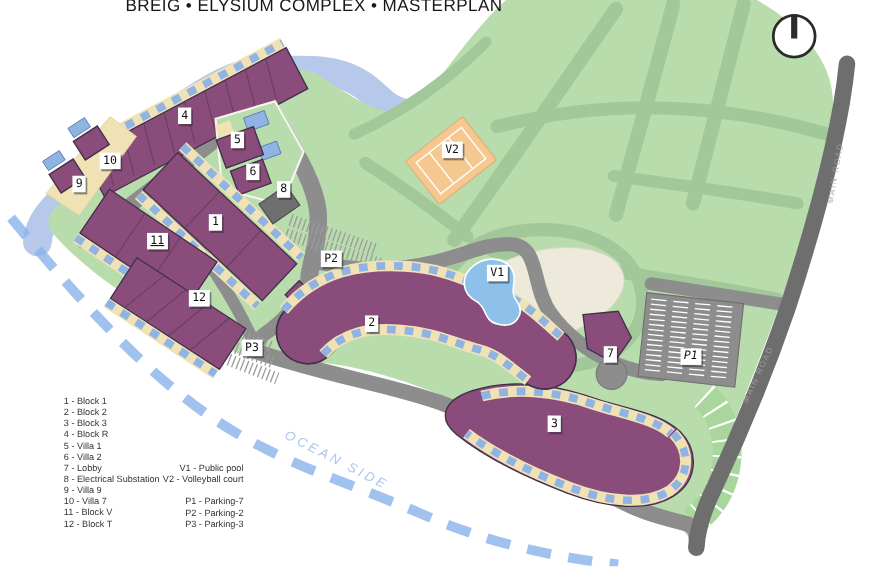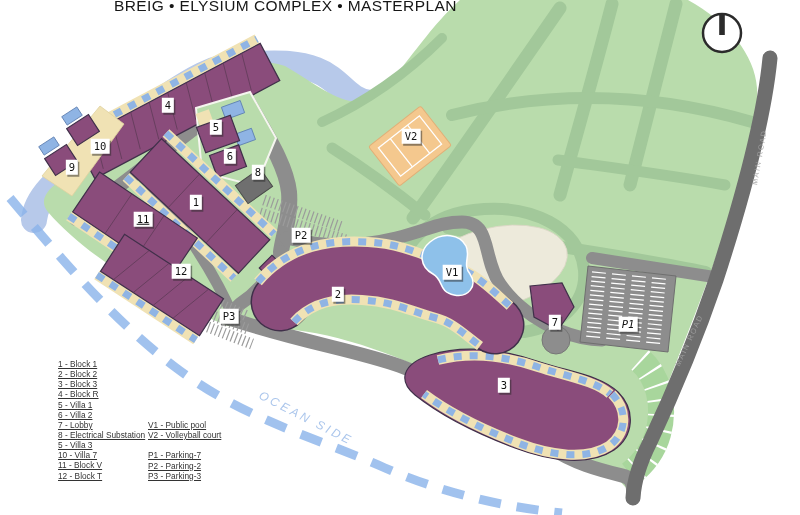--- a/index.html
+++ b/index.html
@@ -20,22 +20,22 @@
   .hatch{stroke:#9b9b9b;stroke-width:11;fill:none;stroke-dasharray:1.2 3;}
   .baylines{stroke:#fff;stroke-width:14;fill:none;stroke-dasharray:1.2 3.4;}
   .roadtxt{fill:#a3a3a3;font-size:7.5px;letter-spacing:1.5px;opacity:.85;}
   #title{position:absolute;left:114px;top:-3px;font-size:15.5px;color:#161616;
          letter-spacing:.4px;white-space:nowrap;}
   #labels-layer{position:absolute;left:0;top:0;width:800px;height:515px;pointer-events:none;}
   .map-label{position:absolute;transform:translate(-50%,-50%);background:#fff;color:#111;
          font-family:"DejaVu Sans Mono",monospace;font-size:10.5px;line-height:1;
          padding:2px 3px;box-shadow:1.5px 2px 0 rgba(40,40,40,.5);white-space:nowrap;}
   #legend-col1{position:absolute;left:58px;top:359px;}
-  #legend-col2{position:absolute;left:148px;top:420px;}
-  .legend-row{font-size:8.3px;height:10.15px;line-height:10.15px;color:#333;white-space:pre;text-decoration:underline;}
+  #legend-col2{position:absolute;left:148px;top:420px;text-align:right;}
+  .legend-row{font-size:8.3px;height:10.15px;line-height:10.15px;color:#333;white-space:pre;}
   #ocean-text{fill:#abc6ec;font-size:12px;letter-spacing:3px;font-style:italic;}
 </style>
 </head>
 <body>
 
 <div id="stage">
 
 <svg id="plan-svg" width="800" height="515" viewBox="0 0 800 515">
 
   <g>
@@ -214,37 +214,37 @@
       <div class="map-label" style="left: 504px; top: 385px;">3</div>
       <div class="map-label" style="left: 168px; top: 105px;">4</div>
       <div class="map-label" style="left: 216px; top: 127px;">5</div>
       <div class="map-label" style="left: 230px; top: 156px;">6</div>
       <div class="map-label" style="left: 555px; top: 322px;">7</div>
       <div class="map-label" style="left: 258px; top: 172px;">8</div>
       <div class="map-label" style="left: 72px; top: 167px;">9</div>
       <div class="map-label" style="left: 100px; top: 146px;">10</div>
       <div class="map-label" style="left: 143px; top: 219px; text-decoration: underline;">11</div>
       <div class="map-label" style="left: 181px; top: 271px;">12</div>
-      <div class="map-label" style="left: 452px; top: 248px; margin-top: 24px;">V1</div>
+      <div class="map-label" style="left: 452px; top: 248px;">V1</div>
       <div class="map-label" style="left: 411px; top: 136px;">V2</div>
       <div class="map-label" style="left: 628px; top: 324px; font-style: italic;">P1</div>
       <div class="map-label" style="left: 301px; top: 211px; margin-top: 24px;">P2</div>
       <div class="map-label" style="left: 229px; top: 316px;">P3</div>
     </div>
 
   <div id="legend-col1">
       <div class="legend-row">1 - Block 1</div>
       <div class="legend-row">2 - Block 2</div>
       <div class="legend-row">3 - Block 3</div>
       <div class="legend-row">4 - Block R</div>
       <div class="legend-row">5 - Villa 1</div>
       <div class="legend-row">6 - Villa 2</div>
       <div class="legend-row">7 - Lobby</div>
       <div class="legend-row">8 - Electrical Substation</div>
-      <div class="legend-row">5 - Villa 3</div>
+      <div class="legend-row">9 - Villa 9</div>
       <div class="legend-row">10 - Villa 7</div>
       <div class="legend-row">11 - Block V</div>
       <div class="legend-row">12 - Block T</div>
     </div>
   <div id="legend-col2">
       <div class="legend-row">V1 - Public pool</div>
       <div class="legend-row">V2 - Volleyball court</div>
       <div class="legend-row"></div>
       <div class="legend-row">P1 - Parking-7</div>
       <div class="legend-row">P2 - Parking-2</div>

